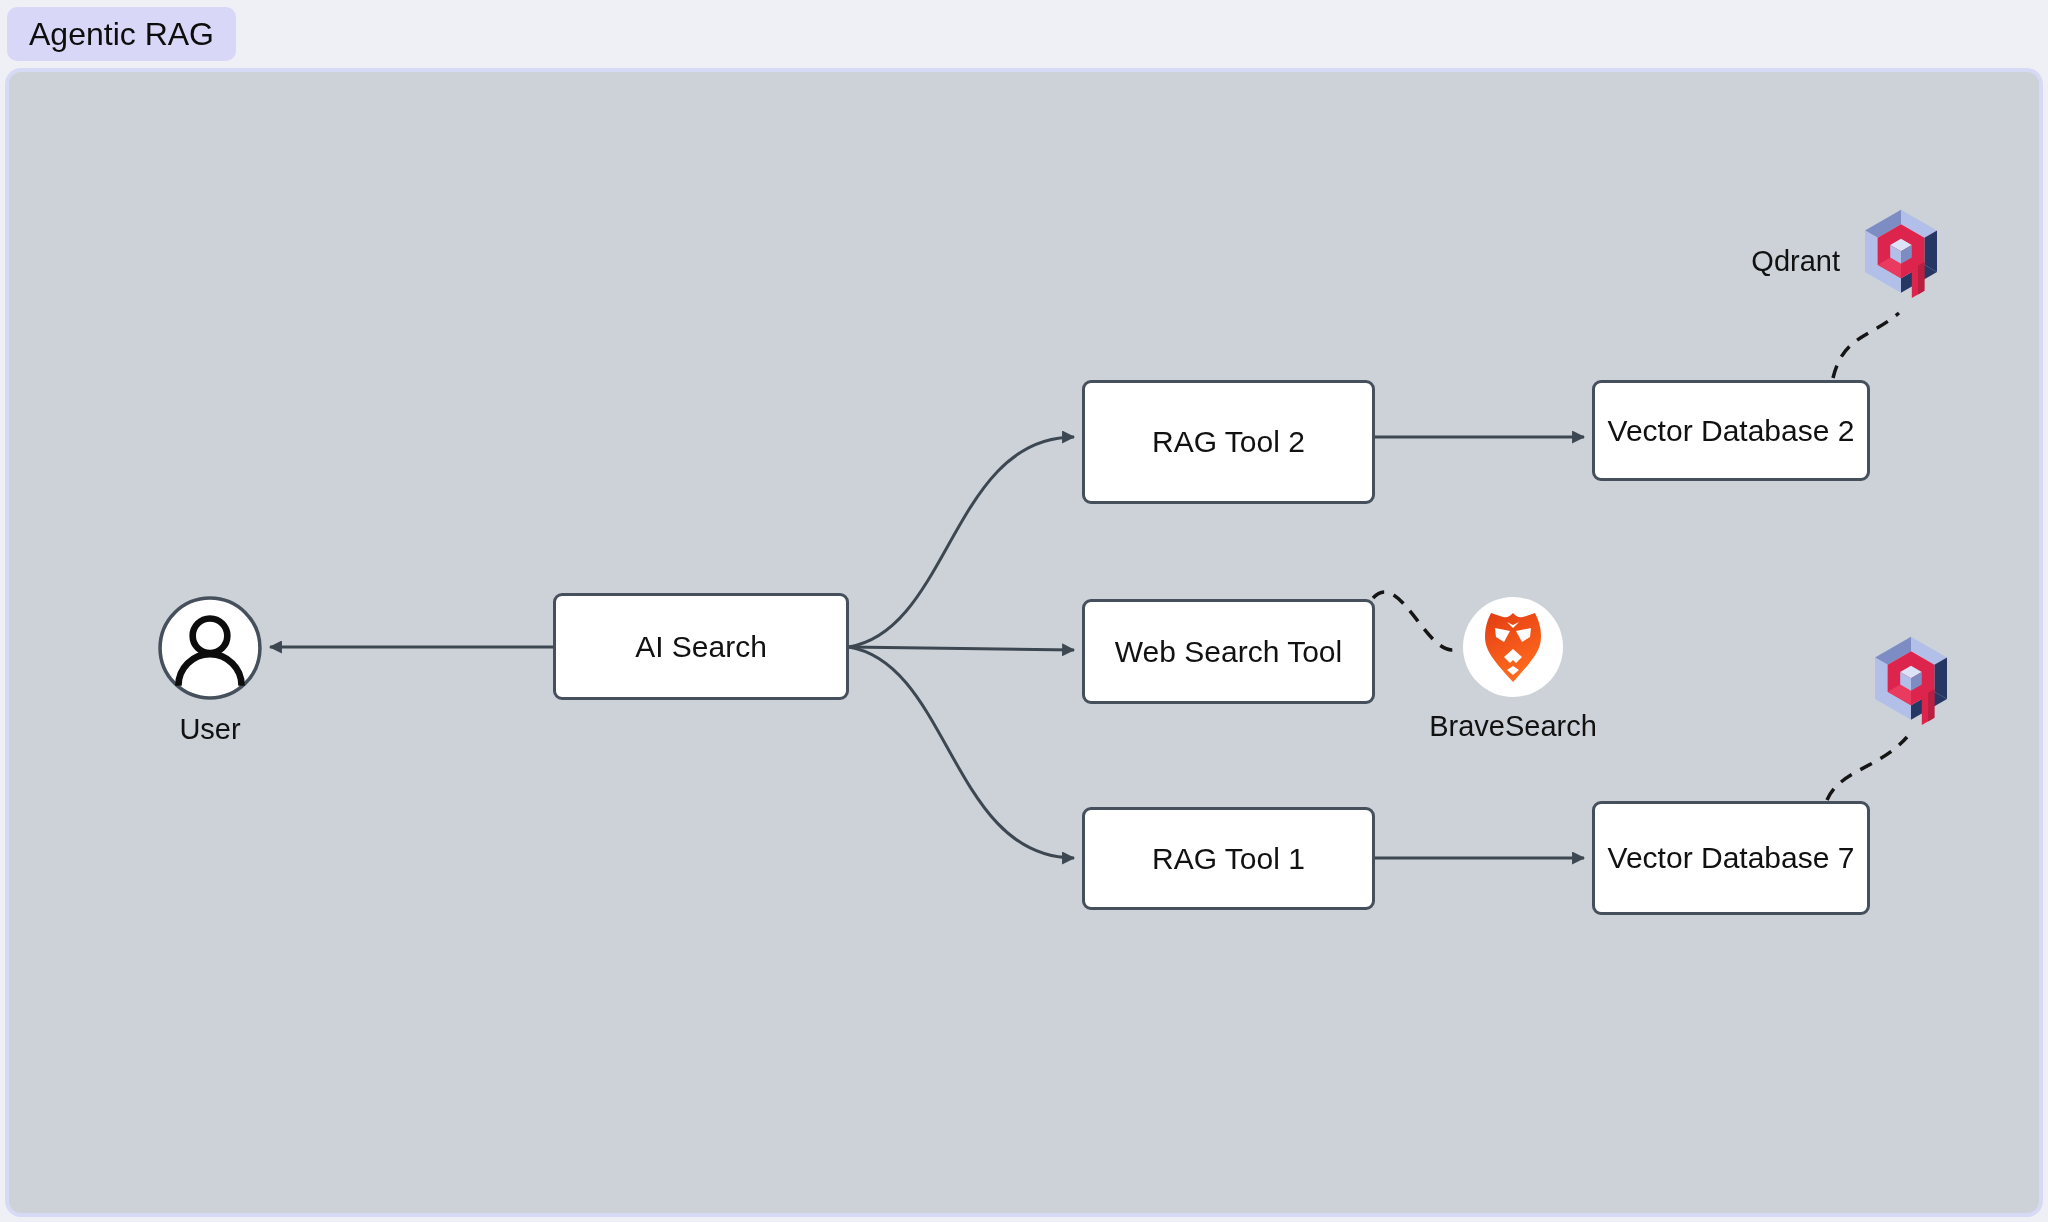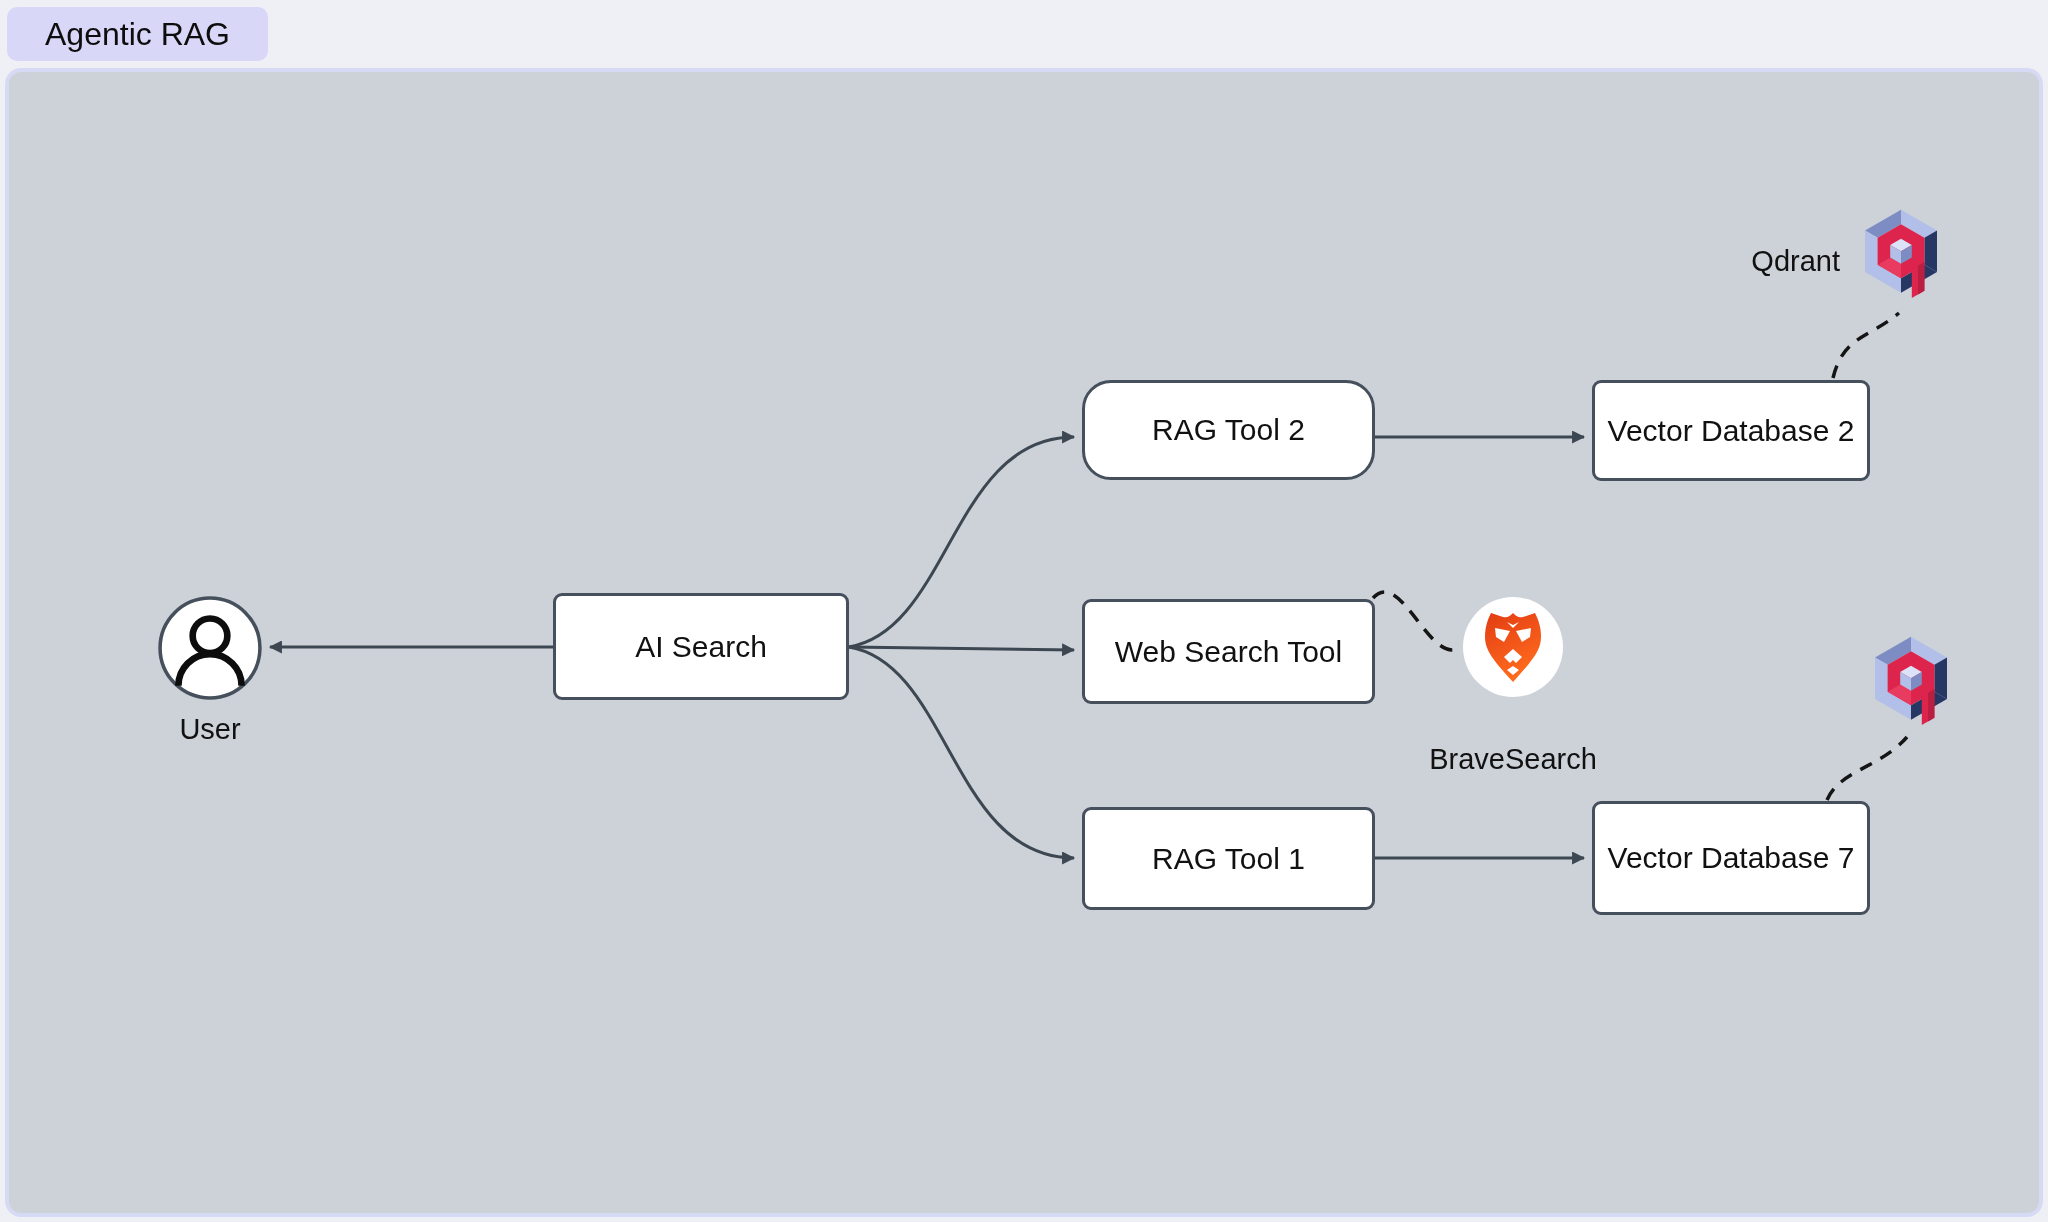--- a/index.html
+++ b/index.html
@@ -8,21 +8,21 @@
     position: relative;
     font-family: "Liberation Sans", sans-serif;
     background: #eff0f5;
     overflow: hidden;
     color: #111;
   }
   .title-chip {
     position: absolute; left: 7px; top: 7px;
     background: #d9d7f8;
     border-radius: 10px;
-    padding: 8px 38px;
+    padding: 8px 22px;
     font-size: 32px;
     line-height: 1.2;
     color: #0d0d0d;
     z-index: 5;
   }
   .canvas {
     position: absolute; left: 5px; top: 68px;
     width: 2038px; height: 1149px;
     background: #cdd2d9;
     border: 4px solid #d7daf5;
@@ -86,21 +86,21 @@
     <circle cx="52" cy="40" r="17" fill="#ffffff" stroke="#0d0d0d" stroke-width="6.5"></circle>
     <path d="M 21 89 a 31 31 0 0 1 62 0" fill="none" stroke="#0d0d0d" stroke-width="6.5"></path>
   </svg>
 </div>
 <div class="float-label center" style="left:135px; top:713px; width:150px;">User</div>
 
 <div class="node-box" style="left:553px; top:593px; width:296px; height:107px;">
   <span>AI Search</span>
 </div>
 
-<div class="node-box" style="left:1082px; top:380px; width:293px; height:100px;border-radius:29px;">
+<div class="node-box" style="left:1082px; top:380px; width:293px; height:124px;">
   <span>RAG Tool 2</span>
 </div>
 
 <div class="node-box" style="left:1082px; top:599px; width:293px; height:105px;">
   <span>Web Search Tool</span>
 </div>
 
 <div class="node-box" style="left:1082px; top:807px; width:293px; height:103px;">
   <span>RAG Tool 1</span>
 </div>
@@ -160,13 +160,13 @@
     </defs>
     <circle cx="50" cy="50" r="50" fill="#ffffff"></circle>
     <path d="M50,16 C54,20 56,21 60,20 L72,16 C76,24 78,31 78,40 C78,53 70,63 50,85 C30,63 22,53 22,40 C22,31 24,24 28,16 L40,20 C44,21 46,20 50,16 Z" fill="url(#braveGrad)"></path>
     <path d="M32,31 L47,34 L41,45 L33,40 Z" fill="#ffffff"></path>
     <path d="M68,31 L53,34 L59,45 L67,40 Z" fill="#ffffff"></path>
     <path d="M44,25 L50,31 L56,25 L50,28 Z" fill="#ffffff"></path>
     <path d="M50,52 L41,60 L47,66 L50,63 L53,66 L59,60 Z" fill="#ffffff"></path>
     <path d="M50,69 L56,73 L50,78 L44,73 Z" fill="#ffffff"></path>
   </svg>
 </div>
-<div class="float-label center" style="left:1395px; top:710px; width:236px;margin-top:33px;">BraveSearch</div>
+<div class="float-label center" style="left:1395px; top:710px; width:236px;">BraveSearch</div>
 
 </body></html>

